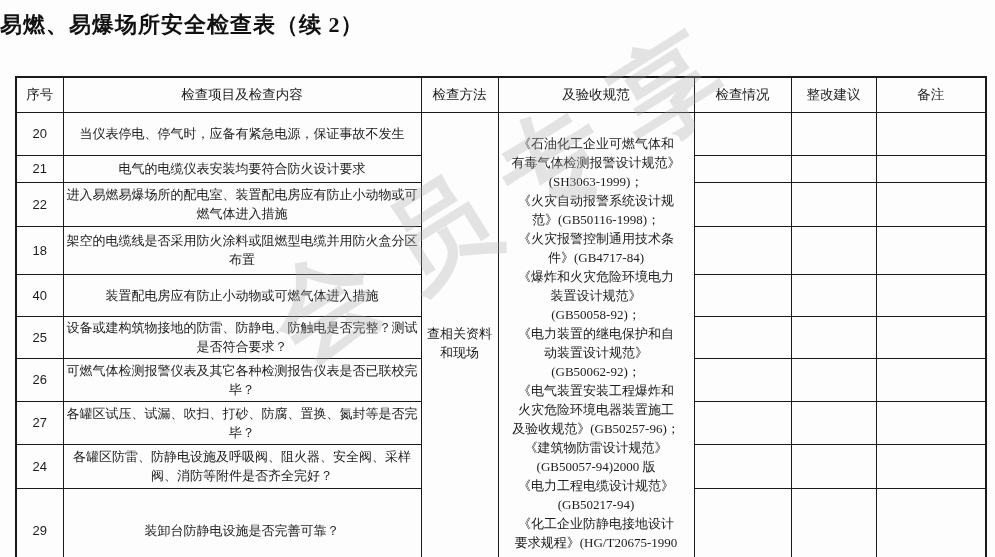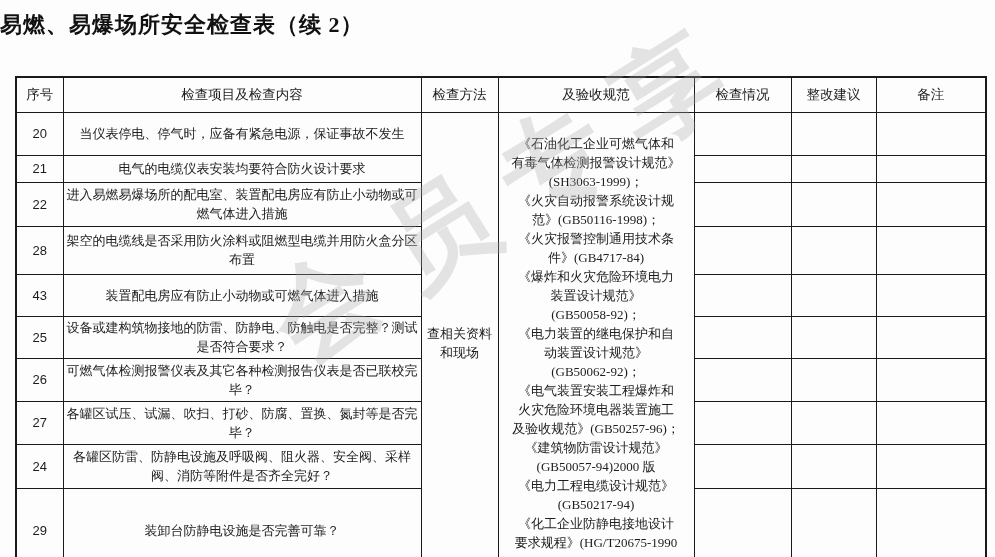--- a/index.html
+++ b/index.html
@@ -110,28 +110,28 @@
         <td></td>
       </tr>
       <tr style="height:44px">
         <td class="col-no">22</td>
         <td class="col-content">进入易燃易爆场所的配电室、装置配电房应有防止小动物或可燃气体进入措施</td>
         <td></td>
         <td></td>
         <td></td>
       </tr>
       <tr style="height:48px">
-        <td class="col-no">28</td>
+        <td class="col-no">18</td>
         <td class="col-content">架空的电缆线是否采用防火涂料或阻燃型电缆并用防火盒分区布置</td>
         <td></td>
         <td></td>
         <td></td>
       </tr>
       <tr style="height:42px">
-        <td class="col-no">43</td>
+        <td class="col-no">40</td>
         <td class="col-content">装置配电房应有防止小动物或可燃气体进入措施</td>
         <td></td>
         <td></td>
         <td></td>
       </tr>
       <tr style="height:42px">
         <td class="col-no">25</td>
         <td class="col-content">设备或建构筑物接地的防雷、防静电、防触电是否完整？测试是否符合要求？</td>
         <td></td>
         <td></td>

